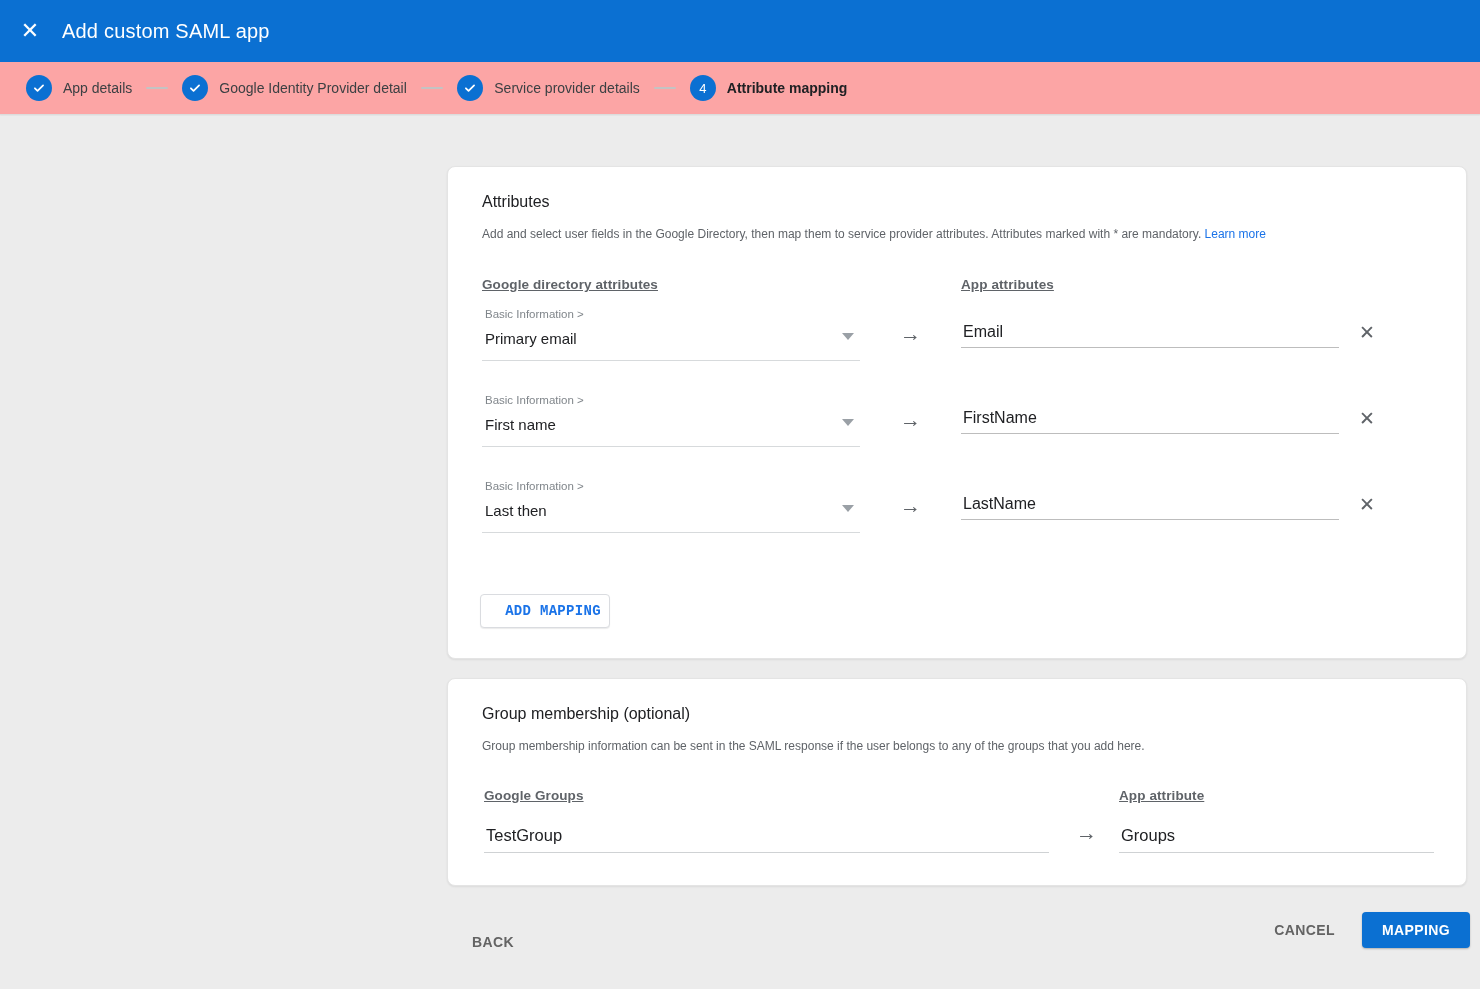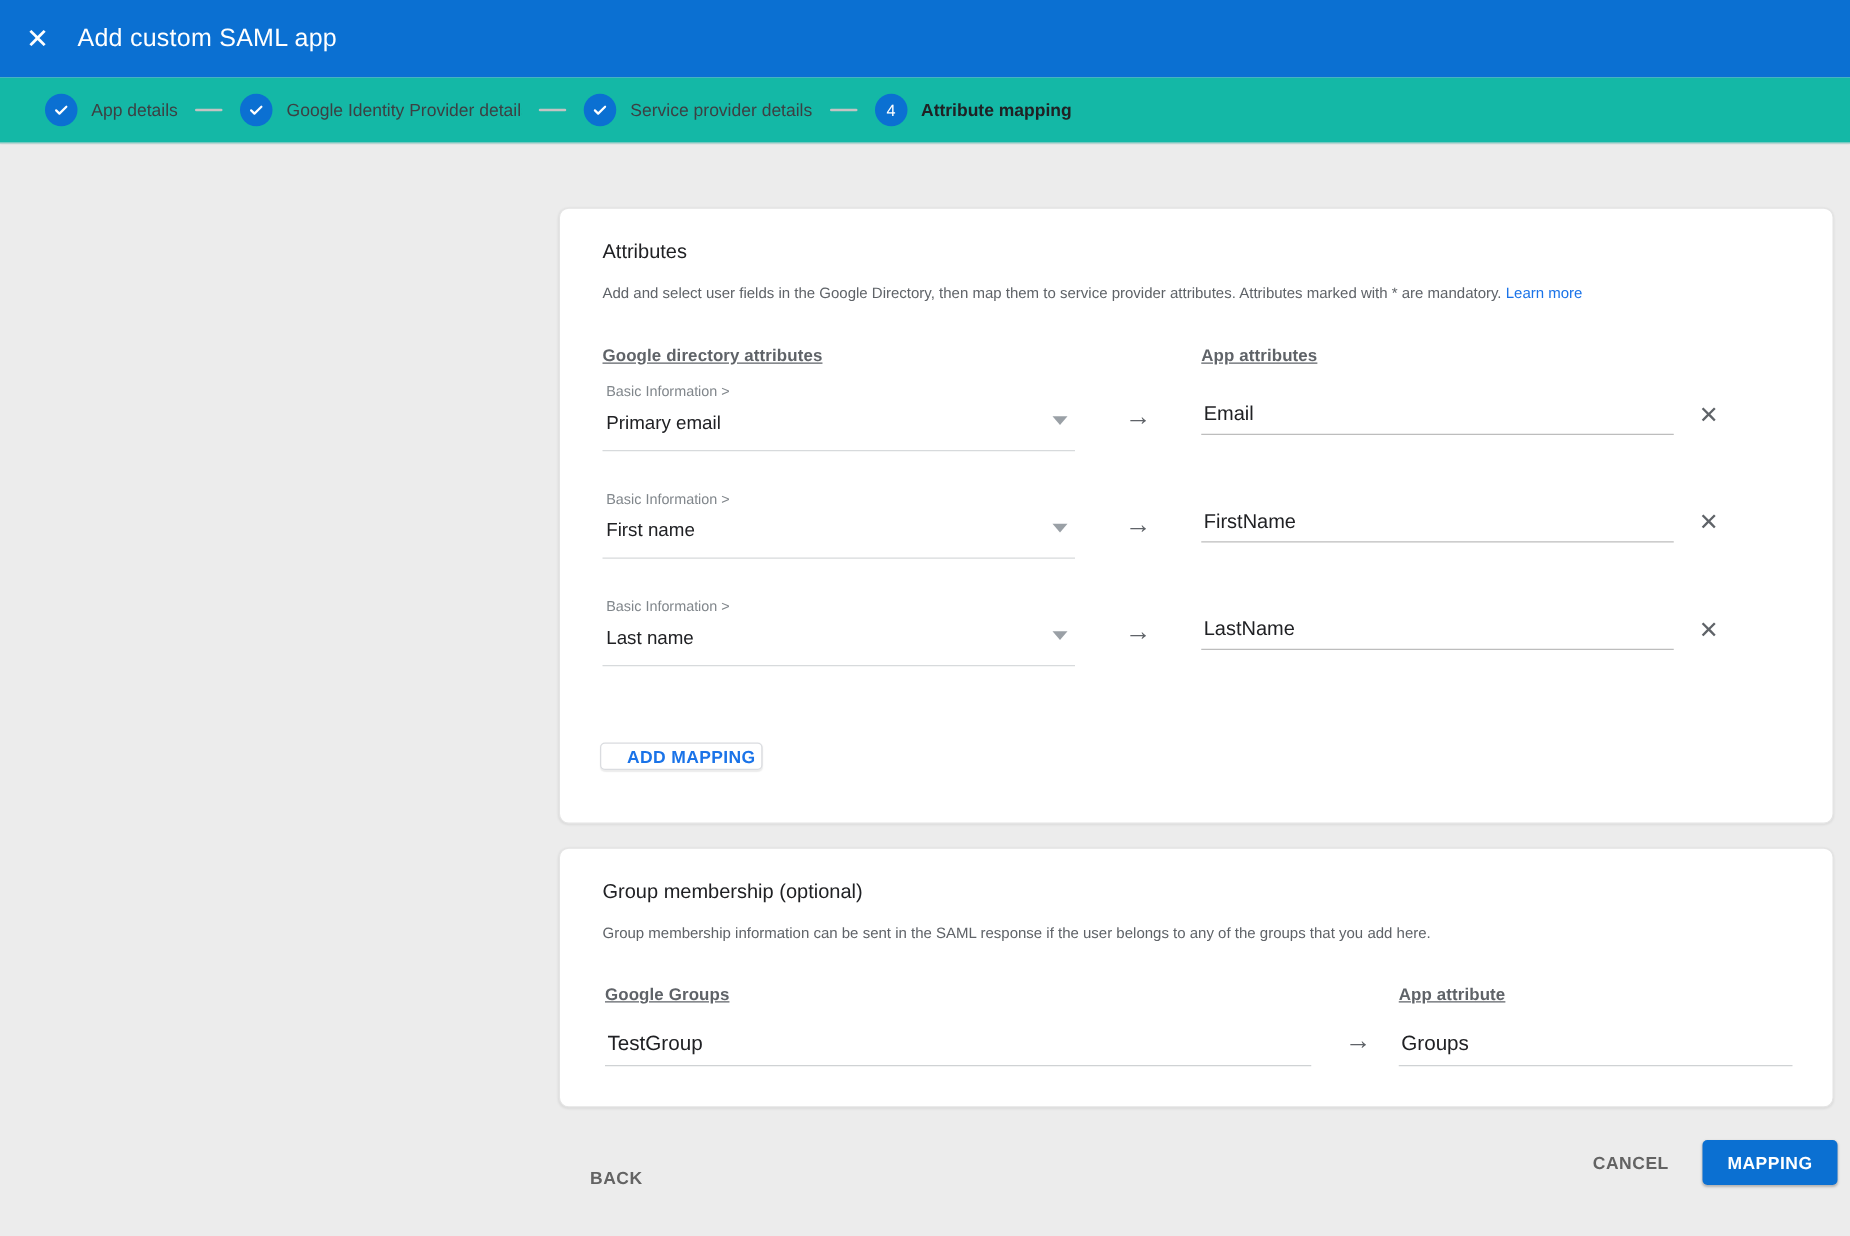--- a/index.html
+++ b/index.html
@@ -10,23 +10,23 @@
   .appbar { position:absolute; left:0; top:0; width:1480px; height:62px;
     background:#0b70d2; display:flex; align-items:center; }
   .appbar .close { width:20px; height:20px; margin-left:20px; color:#fff;
     font-size:22px; line-height:20px; text-align:center; cursor:pointer;
     font-weight:400; }
   .appbar .title { color:#fff; font-size:20px; margin-left:22px;
     letter-spacing:.2px; font-weight:400; }
 
   
   .stepper { position:absolute; left:0; top:62px; width:1480px; height:53px;
-    background:#14b8a6; border-bottom:1px solid #dcdcdc;
+    background:#fca5a5; border-bottom:1px solid #dcdcdc;
     box-shadow:0 1px 2px rgba(0,0,0,.05);
-    display:flex; align-items:center; padding-left:36px; }
+    display:flex; align-items:center; padding-left:26px; }
   .step { display:flex; align-items:center; }
   .step-circle { width:26px; height:26px; border-radius:50%; background:#0b70d2;
     color:#fff; display:flex; align-items:center; justify-content:center;
     flex:0 0 26px; }
   .step-circle.check svg { width:14px; height:14px; }
   .step-circle.number { font-size:13px; }
   .step-label { margin-left:11px; font-size:14px; color:#3c4043;
     white-space:nowrap; }
   .step-label.truncate { max-width:188px; overflow:hidden; }
   .step-label.current { font-weight:700; color:#202124; }
@@ -64,24 +64,24 @@
     color:#5f6368; }
   .attr-input { position:absolute; left:513px; top:8px; width:378px;
     height:32px; border:none; border-bottom:1px solid #bdbdbd;
     font-family:"Liberation Sans",sans-serif; font-size:16px; color:#202124;
     background:transparent; outline:none; padding:0 2px; }
   .remove-btn { position:absolute; left:906px; top:12px; width:26px;
     height:26px; color:#5f6368; font-size:19px; line-height:26px;
     text-align:center; cursor:pointer; }
 
   .add-mapping-btn { position:absolute; left:32px; top:427px; width:130px;
-    height:22px; background:#fff; border:1px solid #dadce0; border-radius:4px;
+    height:34px; background:#fff; border:1px solid #dadce0; border-radius:4px;
     box-shadow:0 1px 1px rgba(0,0,0,.08); color:#1a73e8; font-size:14px;
     font-weight:700; letter-spacing:.3px; cursor:pointer;
-    font-family:Liberation Sans, sans-serif;padding-left:16px; }
+    font-family:Liberation Mono, monospace;padding-left:16px; }
 
   
   .grp-input { position:absolute; border:none; border-bottom:1px solid #cfd2d4;
     font-family:"Liberation Sans",sans-serif; font-size:16.5px; color:#202124;
     background:transparent; outline:none; padding:0 2px; height:34px; }
   .grp-google { left:36px; top:140px; width:565px; }
   .grp-app { left:671px; top:140px; width:315px; }
   .grp-arrow { position:absolute; left:628px; top:142px; font-size:21px;
     color:#5f6368; }
 
@@ -174,21 +174,21 @@
         <div class="sel-caret"></div>
       </div>
       <div class="map-arrow">→</div>
       <input class="attr-input" value="FirstName" style="">
       <div class="remove-btn">✕</div>
     </div>
 
     <div class="map-row" style="top:313px;">
       <div class="sel-field">
         <div class="sel-label">Basic Information &gt;</div>
-        <div class="sel-value">Last name</div>
+        <div class="sel-value">Last then</div>
         <div class="sel-caret"></div>
       </div>
       <div class="map-arrow">→</div>
       <input class="attr-input" value="LastName" style="">
       <div class="remove-btn">✕</div>
     </div>
 
     <button class="add-mapping-btn">ADD MAPPING</button>
   </div>
 

